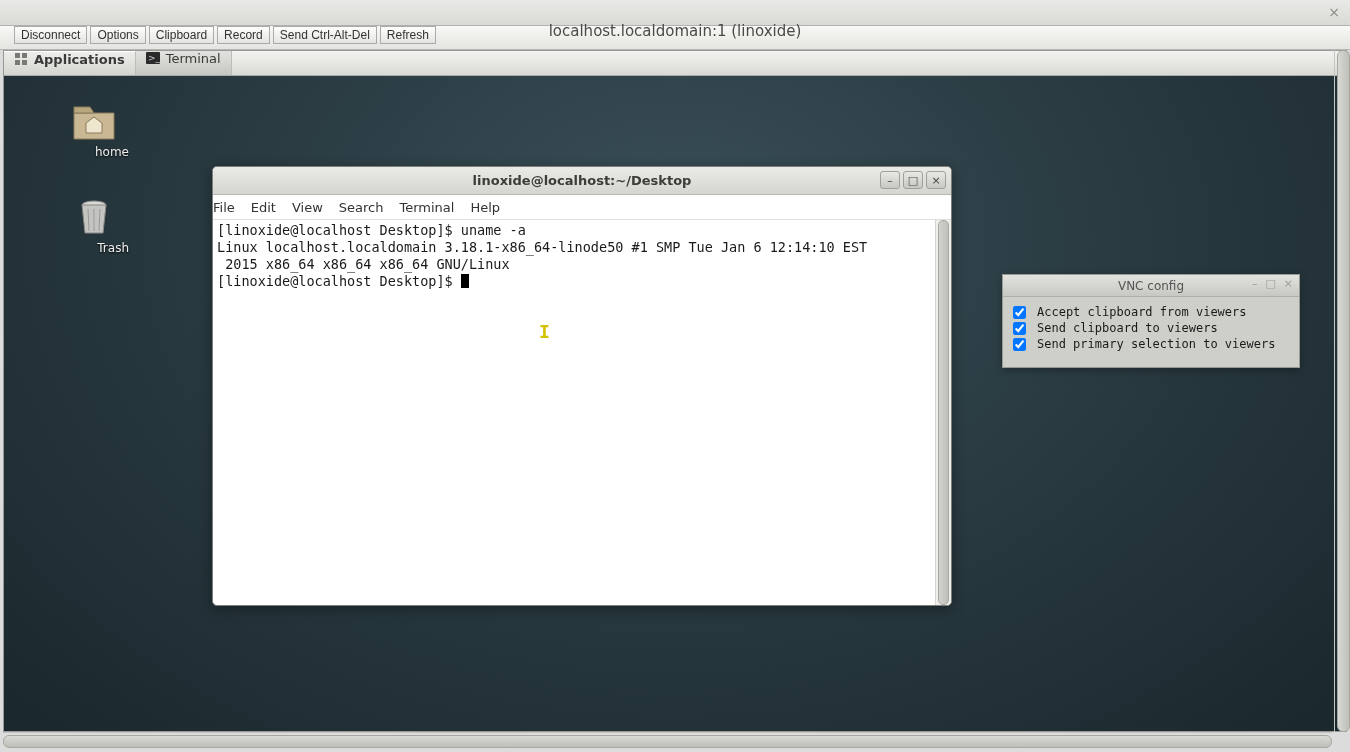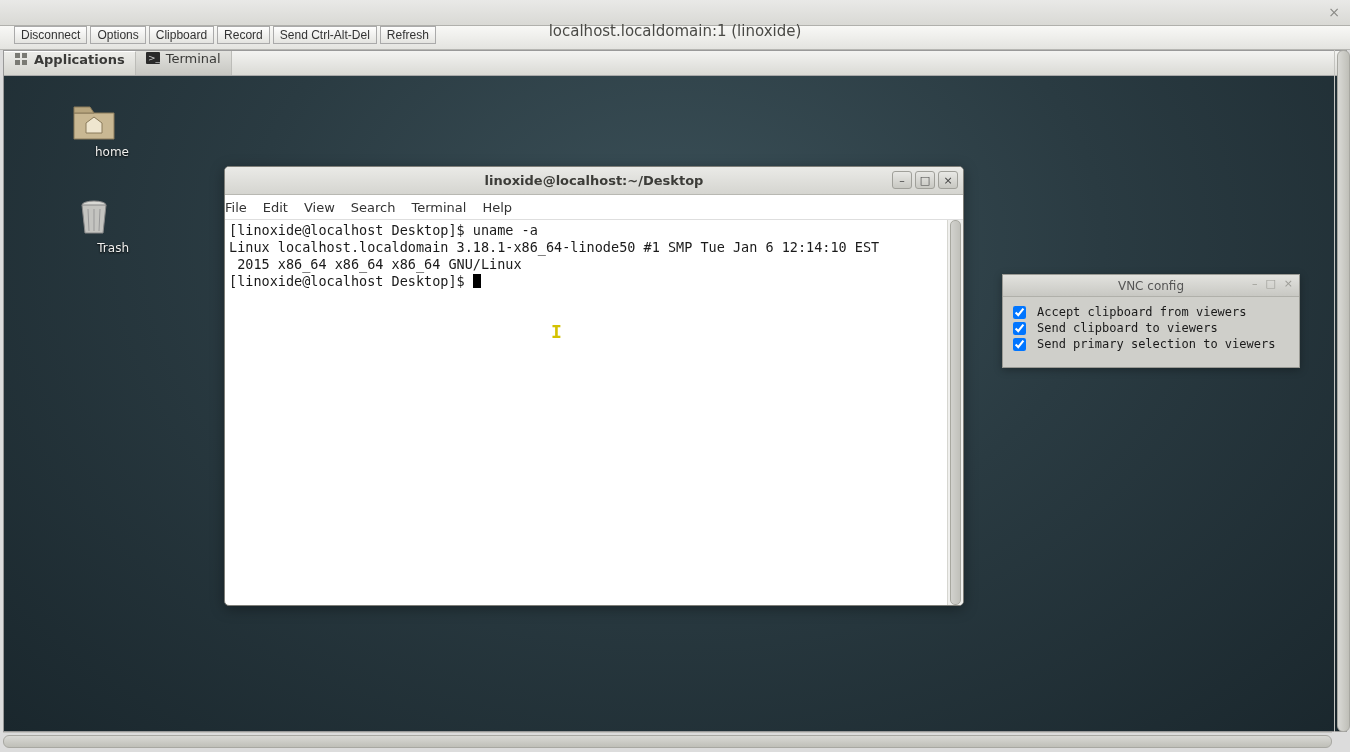--- a/index.html
+++ b/index.html
@@ -323,21 +323,21 @@
           <ellipse cx="22" cy="6" rx="12" ry="4" fill="#d8d8d4" stroke="#888"></ellipse>
           <path d="M10 6 L13 34 L31 34 L34 6 Z" fill="#c4c4c0" stroke="#888"></path>
           <line x1="16" y1="10" x2="17" y2="32" stroke="#999"></line>
           <line x1="22" y1="10" x2="22" y2="32" stroke="#999"></line>
           <line x1="28" y1="10" x2="27" y2="32" stroke="#999"></line>
         </svg>
       </div>
       <div>Trash</div>
     </div>
 
-    <div class="win" style="left:220px; top:115px; width:740px; height:440px;">
+    <div class="win" style="left:208px; top:115px; width:740px; height:440px;">
       <div class="w-title">
         <span class="t">linoxide@localhost:~/Desktop</span>
         <div class="w-ctl">
           <div class="c">–</div>
           <div class="c">□</div>
           <div class="c">×</div>
         </div>
       </div>
       <div class="menu-bar">
         <span>File</span>

